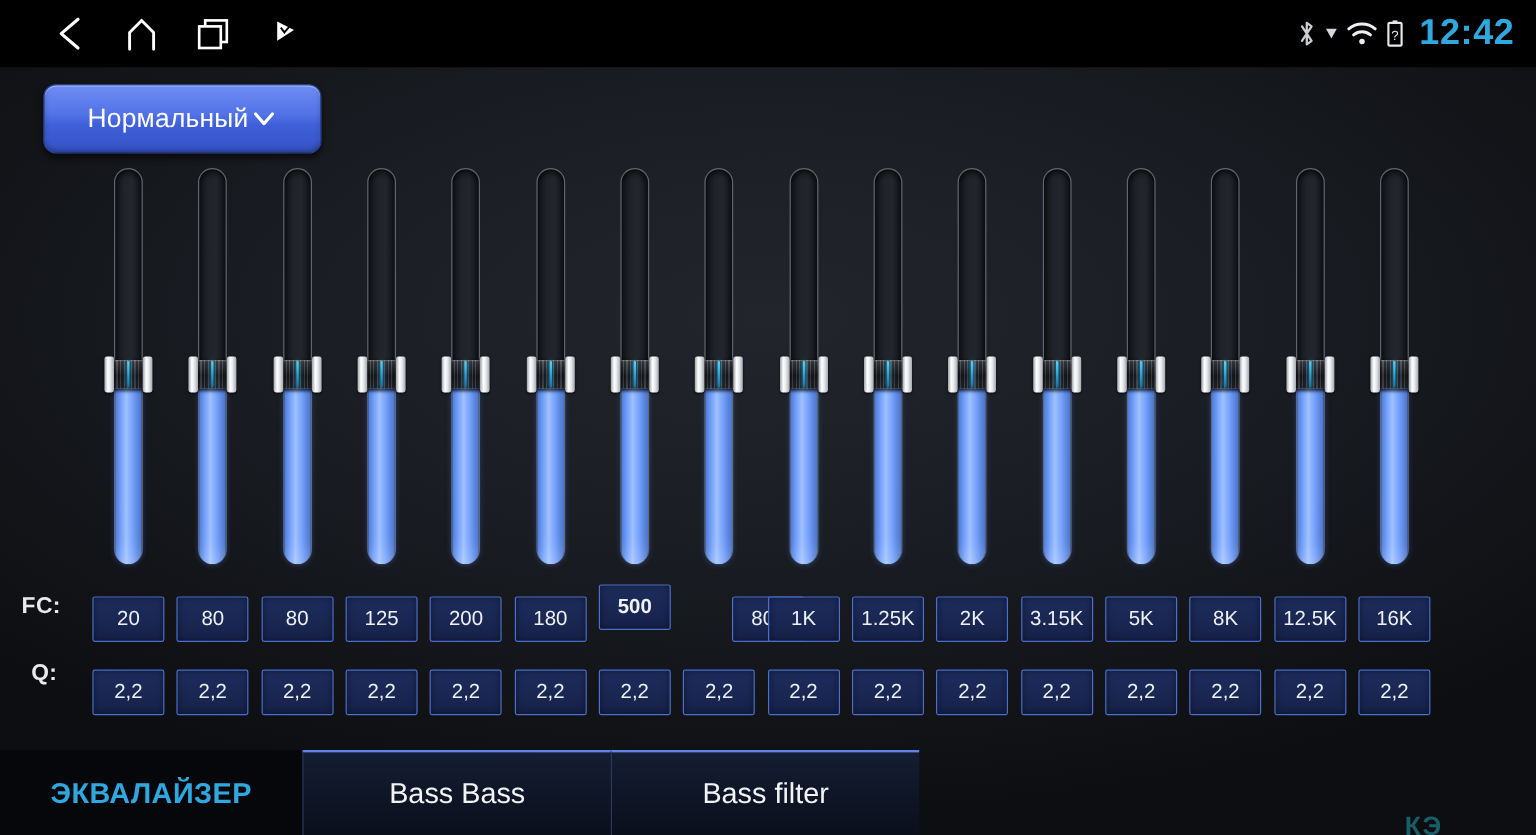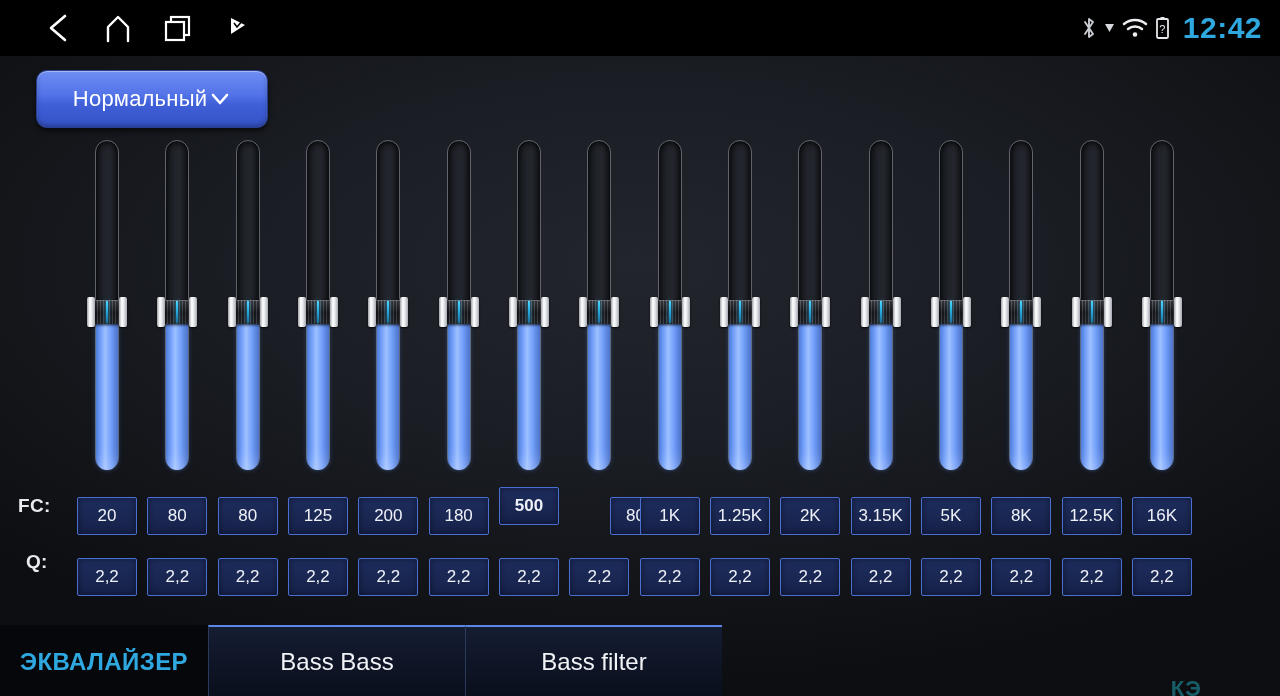--- a/index.html
+++ b/index.html
@@ -401,21 +401,21 @@
         </div>
       </div>
       <div class="vbox" style="left: 1131.95px; top: 497px;">16K</div>
       <div class="vbox" style="left: 1131.95px; top: 558px;">2,2</div>
     </div>
 
   <div class="rowlabel" style="left:18px; top:495px;">FC:</div>
   <div class="rowlabel" style="left:26px; top:551px;">Q:</div>
 
   <div class="tabbar" id="tabbar">
-      <div class="tab active" style="width: 208px;">
+      <div class="tab active" style="width: 252px;">
         <span>ЭКВАЛАЙЗЕР</span>
       </div>
       <div class="tab" style="width: 257px;">
         <span>Bass Bass</span>
       </div>
       <div class="tab" style="width: 257px;">
         <span>Bass filter</span>
       </div>
     </div>
   <div class="watermark">КЭ</div>

